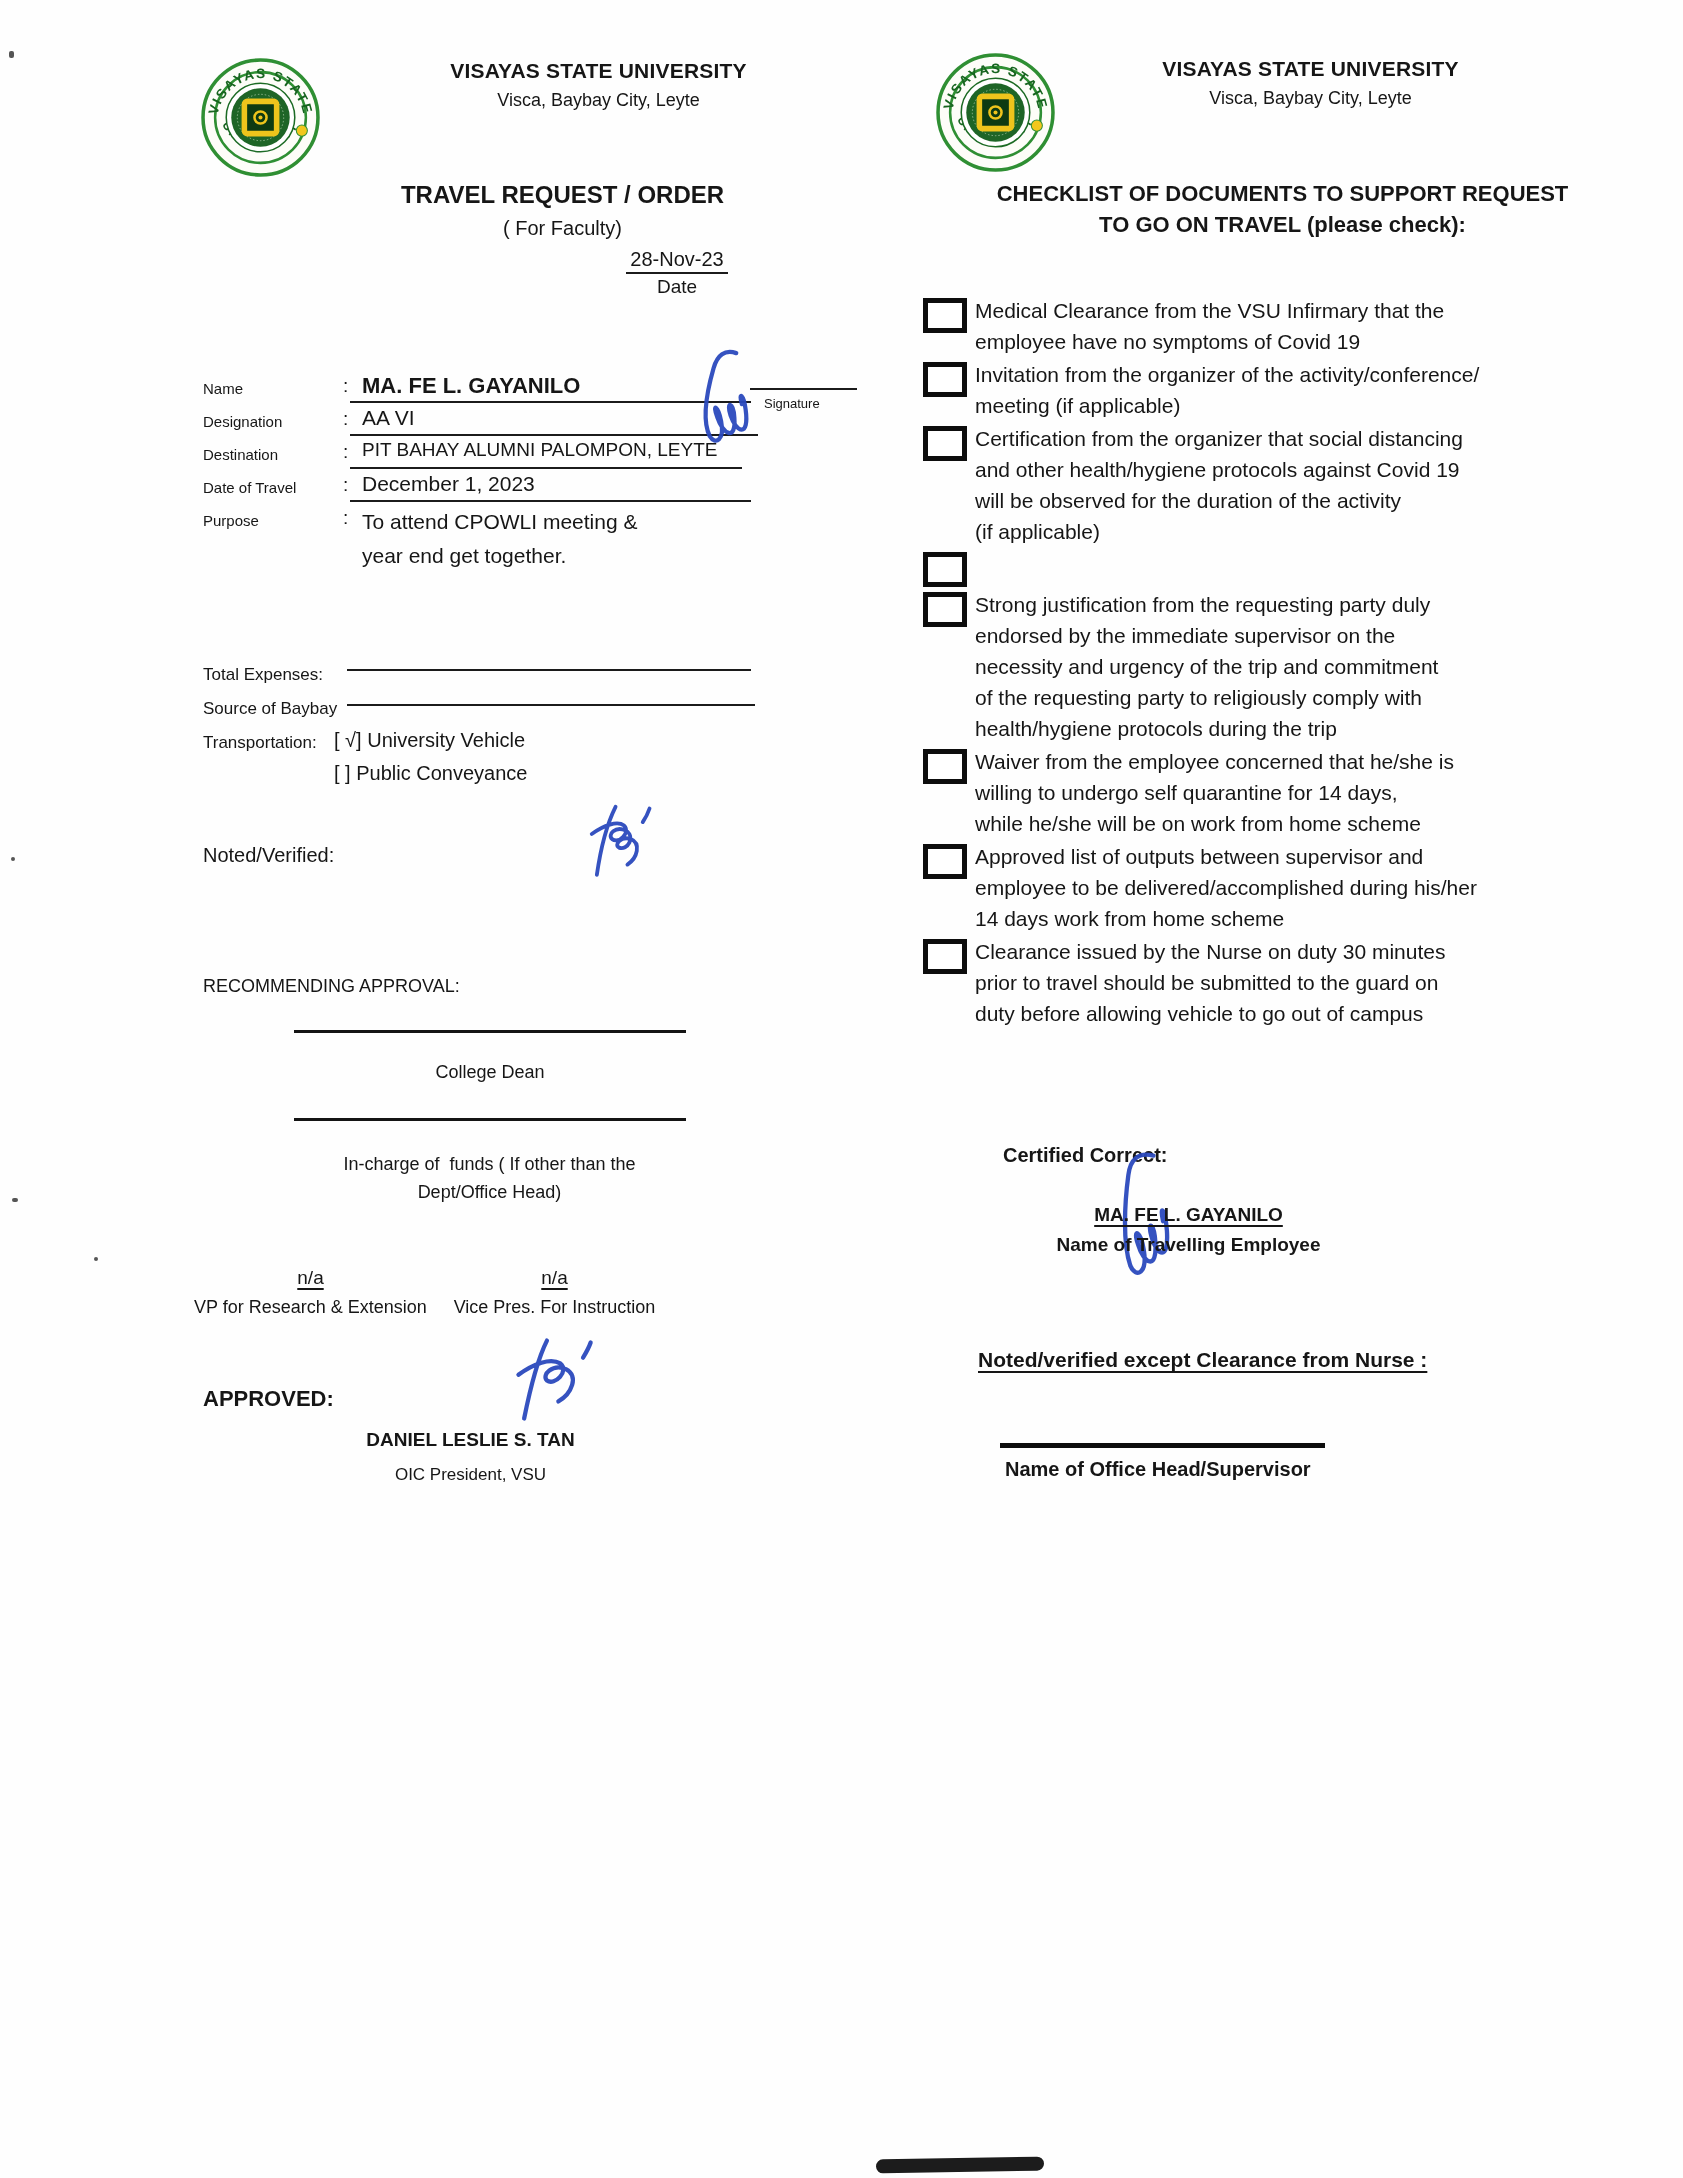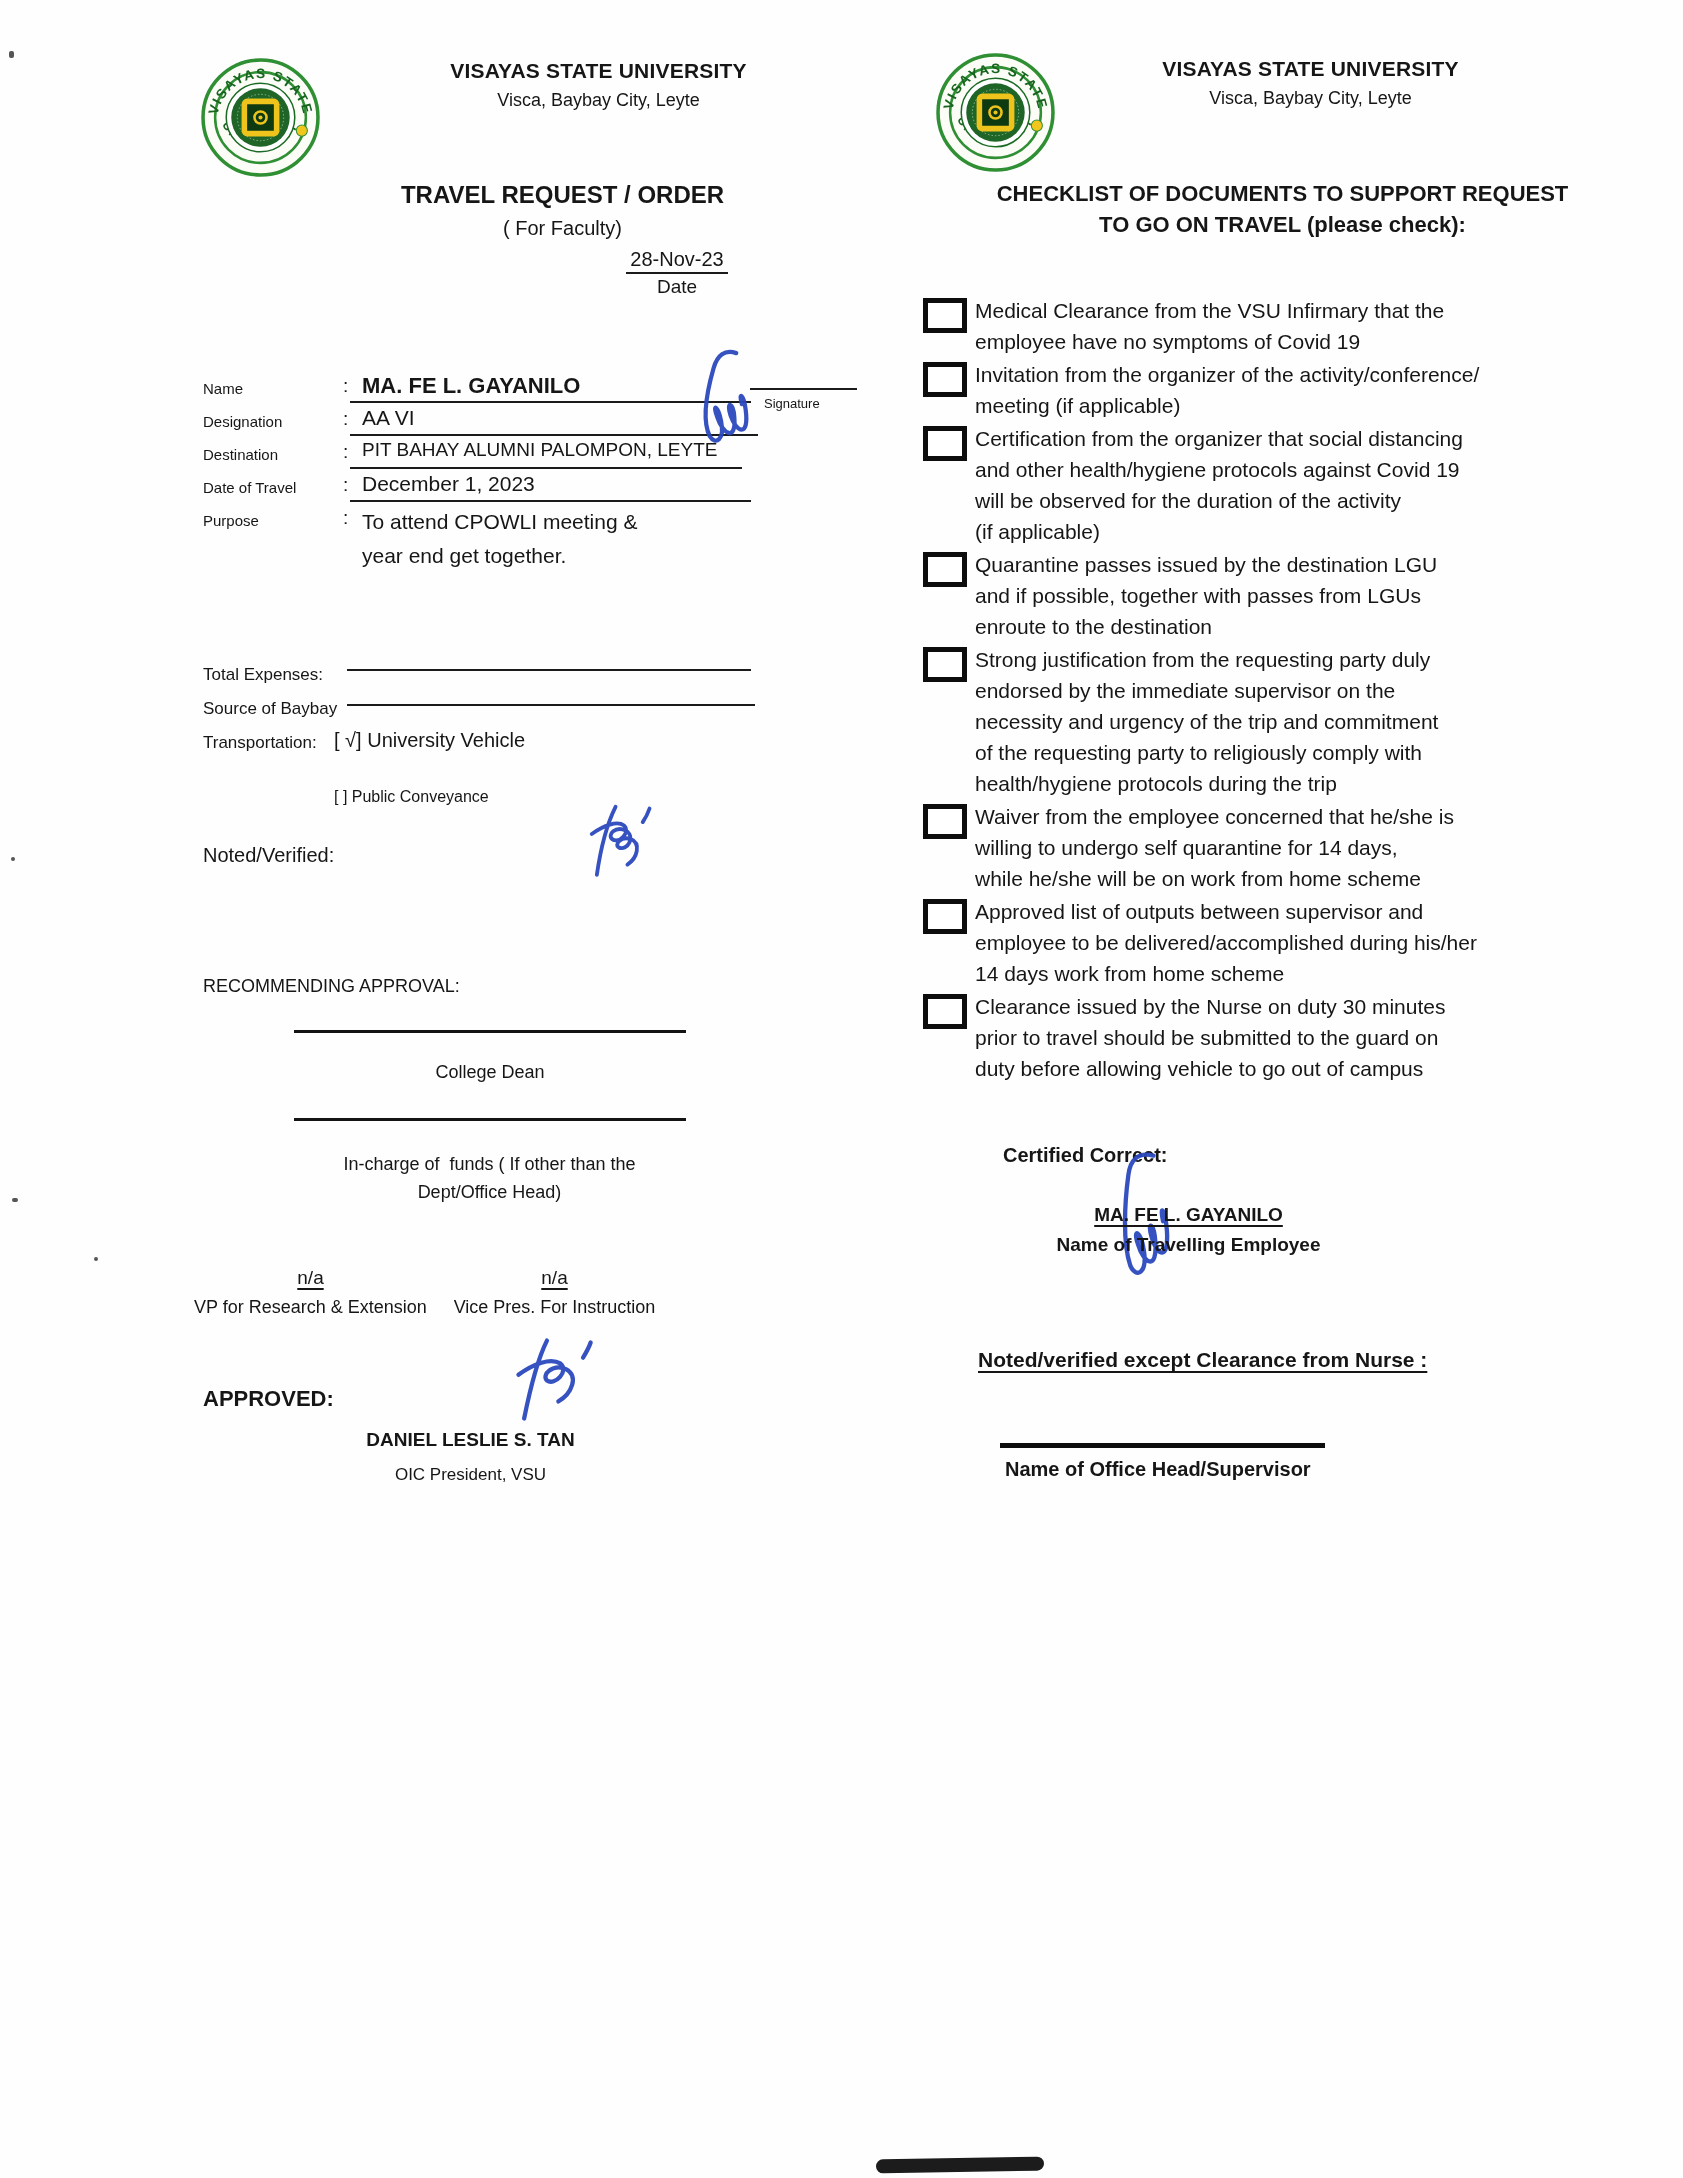--- a/index.html
+++ b/index.html
@@ -116,21 +116,21 @@
   <svg class="sig" style="left:689px;top:345px" width="85" height="105" viewBox="0 0 90 110">
     <path d="M50,8 C38,4 30,10 26,24 C18,52 14,80 22,96 C28,106 38,100 34,80 C31,64 24,60 30,76 C36,94 50,102 48,76 C47,60 39,58 44,74 C50,92 64,98 60,68 C58,52 52,48 56,62"></path>
   </svg>
 
   <span class="abs" style="left:203px;top:665px;font-size:17px">Total Expenses:</span>
   <span class="rule" style="left:347px;top:669px;width:404px"></span>
   <span class="abs" style="left:203px;top:699px;font-size:17px">Source of Baybay</span>
   <span class="rule" style="left:347px;top:704px;width:408px"></span>
   <span class="abs" style="left:203px;top:733px;font-size:17px">Transportation:</span>
   <span class="abs prewrap" style="left:334px;top:729px;font-size:20px">[ √] University Vehicle</span>
-  <span class="abs prewrap" style="left:334px;top:788px;font-size:16px">[ ] Public Conveyance</span>
+  <span class="abs prewrap" style="left:334px;top:762px;font-size:20px">[ ] Public Conveyance</span>
 
   <span class="abs" style="left:203px;top:844px;font-size:20px">Noted/Verified:</span>
   <svg class="sig" style="left:566px;top:800px" width="111" height="85" viewBox="0 0 110 100">
     <path d="M26,88 C30,60 38,28 48,8 M20,40 C34,30 50,24 58,30 C66,38 52,52 44,46 C38,41 48,30 60,36 C72,43 62,60 52,56 C46,53 54,42 66,46 C78,51 74,68 62,76 M88,10 C86,16 84,20 80,26"></path>
   </svg>
 
   <span class="abs" style="left:203px;top:976px;font-size:18px">RECOMMENDING APPROVAL:</span>
 
   <span class="rule3" style="left:294px;top:1030px;width:392px"></span>
   <div class="abs center" style="left:294px;top:1062px;width:392px;font-size:18px">College Dean</div>
@@ -185,23 +185,20 @@
     <div class="chk-item">
       <div class="chk-box"></div>
       <div class="chk-text">Certification from the organizer that social distancing
 and other health/hygiene protocols against Covid 19
 will be observed for the duration of the activity
 (if applicable)</div>
     </div>
 
     <div class="chk-item">
       <div class="chk-box"></div>
-      <div class="chk-text">Quarantine passes issued by the destination LGU
-and if possible, together with passes from LGUs
-enroute to the destination</div>
     </div>
 
     <div class="chk-item">
       <div class="chk-box"></div>
       <div class="chk-text">Strong justification from the requesting party duly
 endorsed by the immediate supervisor on the
 necessity and urgency of the trip and commitment
 of the requesting party to religiously comply with
 health/hygiene protocols during the trip</div>
     </div>

